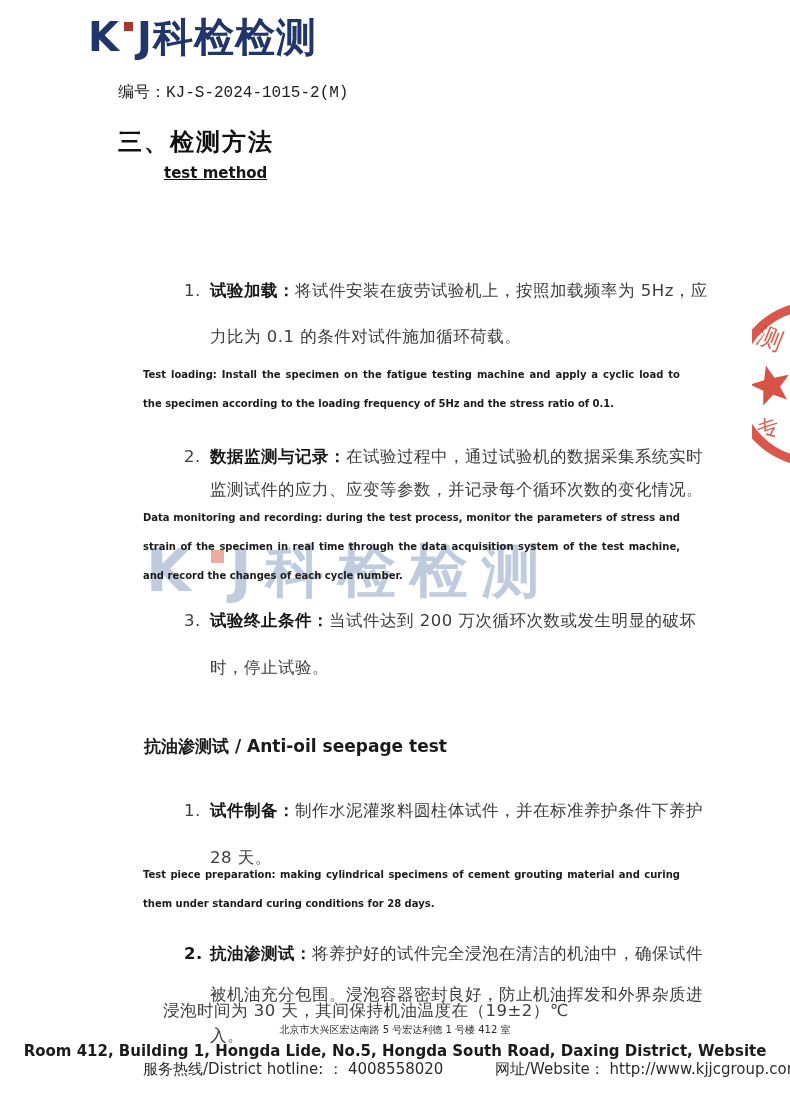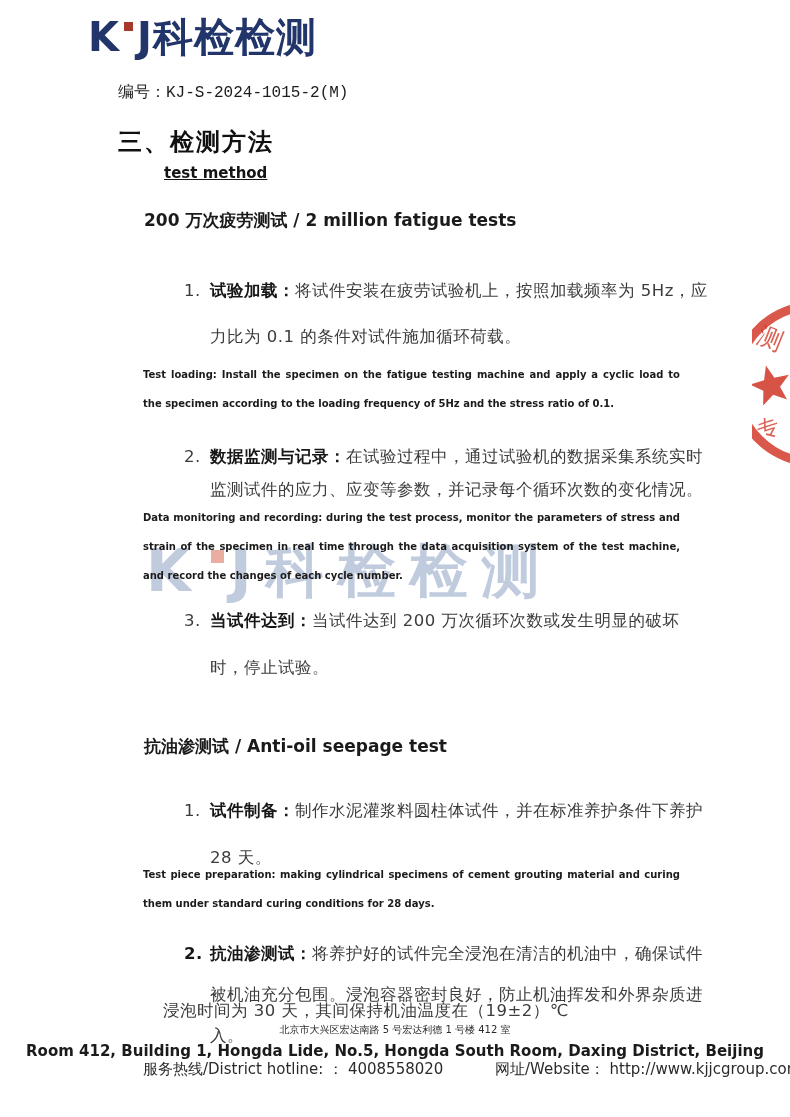--- a/index.html
+++ b/index.html
@@ -80,39 +80,38 @@
     <span>K</span><span class="logo-dot"></span><span>J科检检测</span>
   </div>
 
   <div class="abs layer docno">
     <span>编号：</span><span>KJ-S-2024-1015-2(M)</span>
   </div>
 
   <div class="abs layer h-cn">三、检测方法</div>
   <div class="abs layer h-en">test method</div>
 
-  <div class="abs layer sec-title sec1-title">200 万次疲劳测试  / 2 million fatigue tests</div>
 
   <div class="abs layer item item1">
     <span class="marker">1.</span>
     <span class="itext"><b>试验加载：</b><span>将试件安装在疲劳试验机上，按照加载频率为 5Hz，应力比为 0.1 的条件对试件施加循环荷载。</span></span>
   </div>
 
   <div class="abs layer en en1">Test loading: Install the specimen on the fatigue testing machine and apply a cyclic load to the specimen according to the loading frequency of 5Hz and the stress ratio of 0.1.</div>
 
   <div class="abs layer item item2">
     <span class="marker">2.</span>
     <span class="itext"><b>数据监测与记录：</b><span>在试验过程中，通过试验机的数据采集系统实时监测试件的应力、应变等参数，并记录每个循环次数的变化情况。</span></span>
   </div>
 
   <div class="abs layer en en2">Data monitoring and recording: during the test process, monitor the parameters of stress and strain of the specimen in real time through the data acquisition system of the test machine, and record the changes of each cycle number.</div>
 
   <div class="abs layer item item3">
     <span class="marker">3.</span>
-    <span class="itext"><b>当试件达到：</b><span>当试件达到 200 万次循环次数或发生明显的破坏时，停止试验。</span></span>
+    <span class="itext"><b>试验终止条件：</b><span>当试件达到 200 万次循环次数或发生明显的破坏时，停止试验。</span></span>
   </div>
 
 
   <div class="abs layer sec-title sec2-title">抗油渗测试  / Anti-oil seepage test</div>
 
   <div class="abs layer item oil-item1">
     <span class="marker">1.</span>
     <span class="itext"><b>试件制备：</b><span>制作水泥灌浆料圆柱体试件，并在标准养护条件下养护 28 天。</span></span>
   </div>
 
@@ -126,21 +125,21 @@
   <div class="abs layer soak">浸泡时间为 30 天，其间保持机油温度在（19±2）℃</div>
 
   <svg class="abs stamp" viewBox="0 0 38 172">
     <circle cx="62" cy="86" r="78" fill="none" stroke="#d23b2b" stroke-width="9" opacity="0.85"></circle>
     <polygon points="19,67 24.3,80.7 39,81.5 27.6,90.8 31.3,105 19,97 6.7,105 10.4,90.8 -1,81.5 13.7,80.7" fill="#d23b2b" opacity="0.88" transform="rotate(-14 19 88)"></polygon>
     <text x="6" y="48" font-size="25" fill="#d23b2b" opacity="0.8" transform="rotate(22 16 40)">测</text>
     <text x="5" y="138" font-size="22" fill="#d23b2b" opacity="0.8" transform="rotate(-18 14 130)">专</text>
   </svg>
 
   <div class="abs layer f-center f1">北京市大兴区宏达南路 5 号宏达利德 1 号楼 412 室</div>
-  <div class="abs layer f-center f2">Room 412, Building 1, Hongda Lide, No.5, Hongda South Room, Daxing District, Beijing</div>
+  <div class="abs layer f-center f2">Room 412, Building 1, Hongda Lide, No.5, Hongda South Road, Daxing District, Website</div>
   <div class="abs layer f3">
     <span>服务热线/District hotline: ：</span>
     <span>4008558020</span>
     <span class="gap"></span>
     <span>网址/Website：</span>
     <span>http://www.kjjcgroup.com/</span>
   </div>
 
 </div>
 

